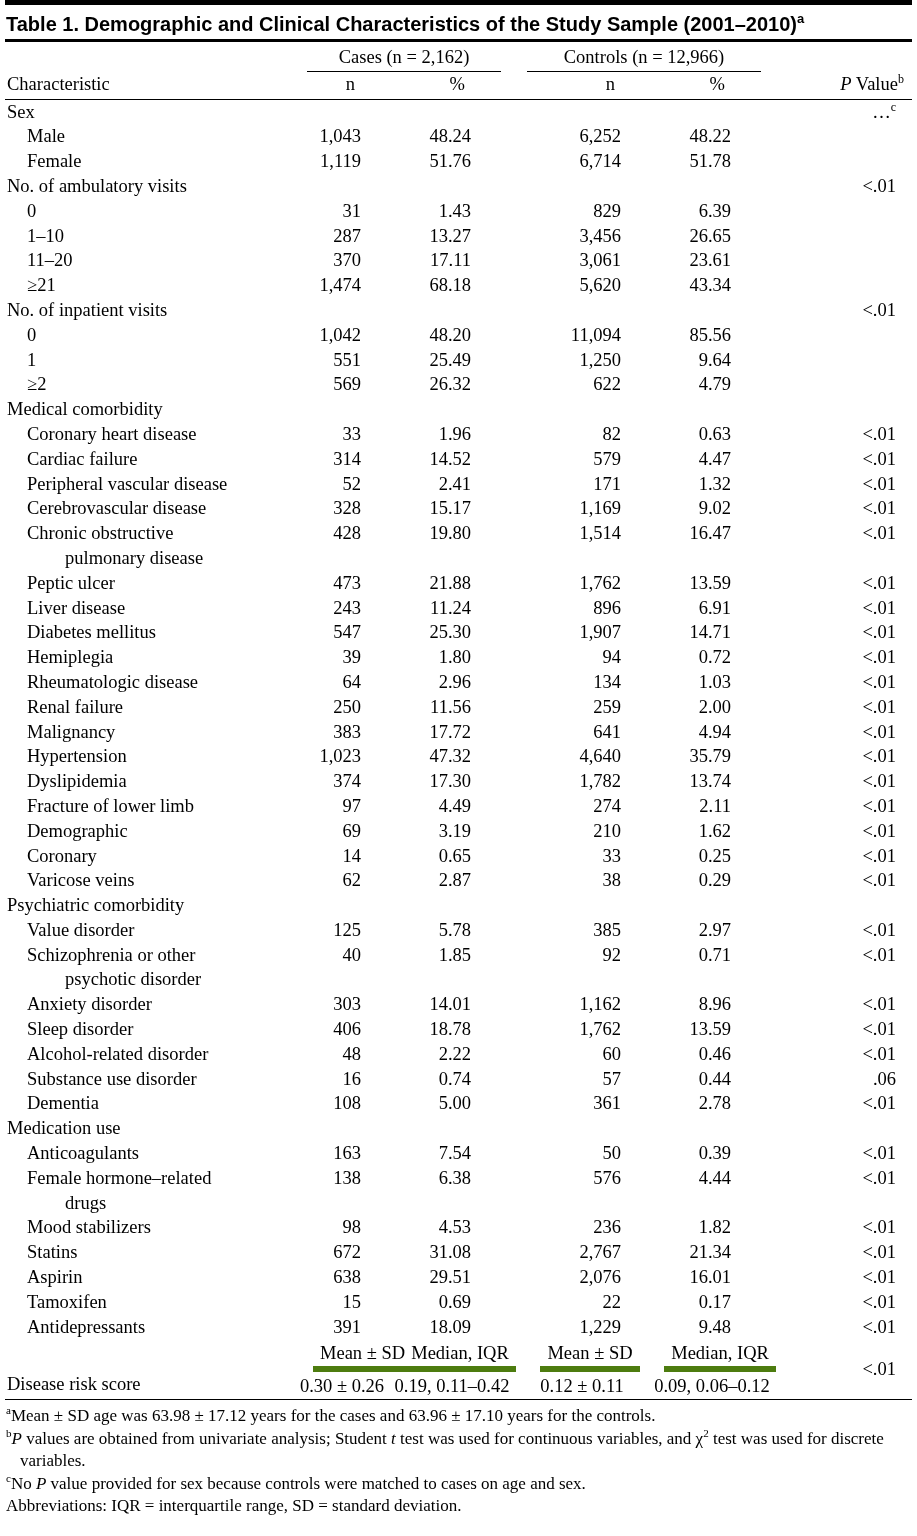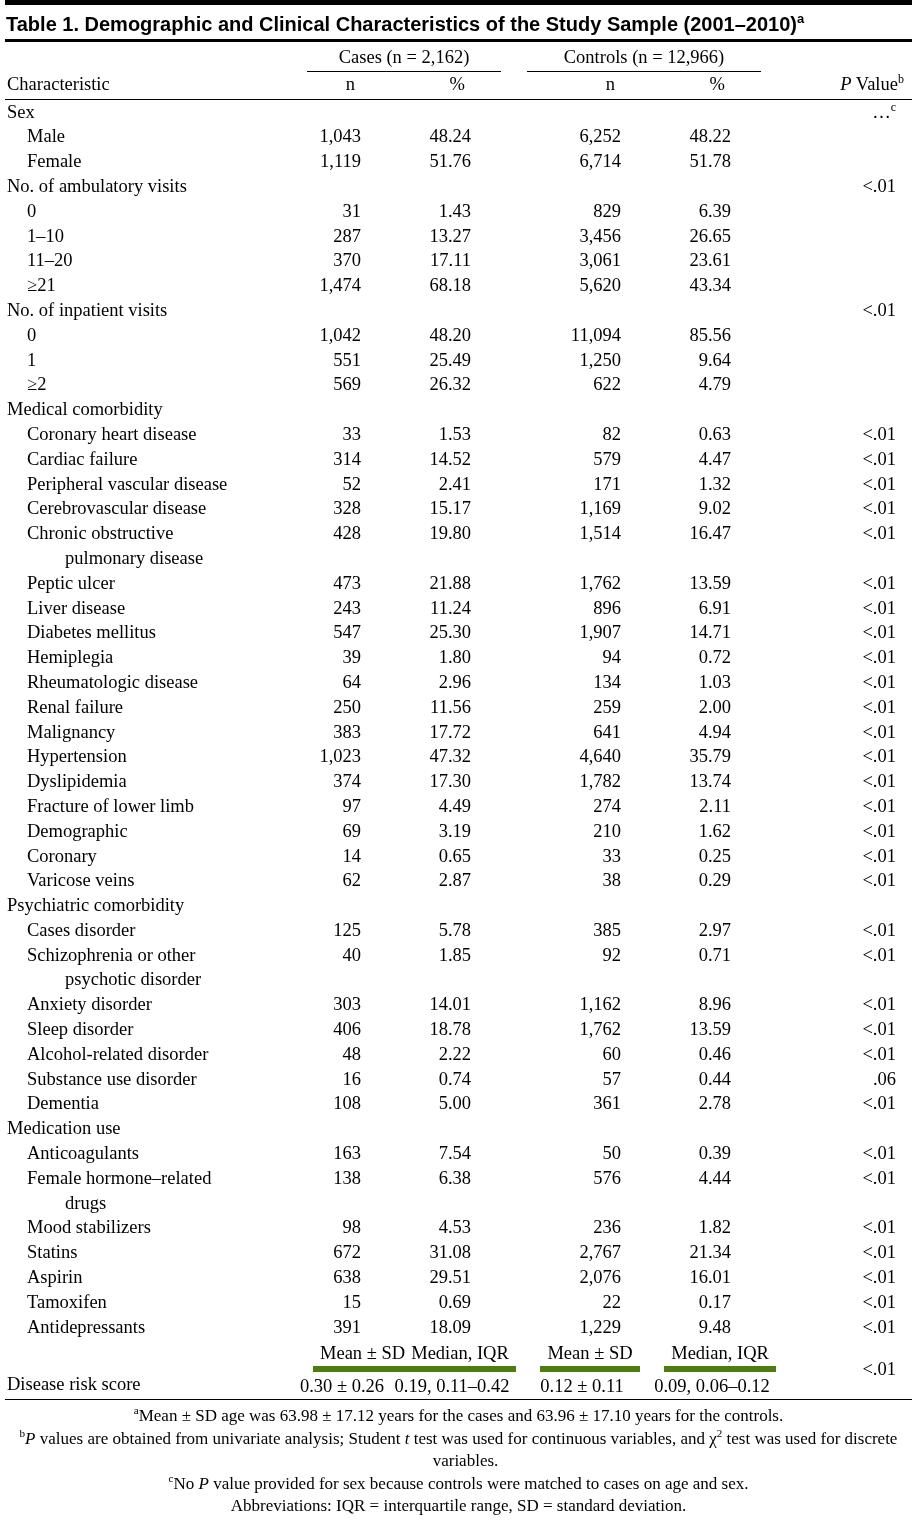--- a/index.html
+++ b/index.html
@@ -62,21 +62,21 @@
   
   td.sum { text-align: center; white-space: nowrap; padding-top: 2px; }
   .ul { display: inline-block; border-bottom: 6px solid #4d7c0f; padding: 0 7px 0; margin-left: 16px; }
   td.pmid { vertical-align: middle; }
 
   .footnotes {
     padding: 5px 1px 10px;
     font-size: 17px;
     line-height: 22.6px;
   }
-  .footnote { padding-left: 14px; text-indent: -14px; text-align: center; }
+  .footnote { padding-left: 14px; text-indent: -14px; }
 
   sup { font-size: 0.65em; vertical-align: super; line-height: 0; }
 </style>
 </head>
 <body>
 
 <div class="page">
 
   <div class="title-bar">
     <span>Table 1. Demographic and Clinical Characteristics of the Study Sample (2001–2010)<sup>a</sup></span>
@@ -213,21 +213,21 @@
           <td class="char ind0">Medical comorbidity</td>
           <td class="n"></td>
           <td class="pct"></td>
           <td class="n"></td>
           <td class="pct"></td>
           <td class="p"></td>
         </tr>
         <tr>
           <td class="char ind1">Coronary heart disease</td>
           <td class="n">33</td>
-          <td class="pct">1.53</td>
+          <td class="pct">1.96</td>
           <td class="n">82</td>
           <td class="pct">0.63</td>
           <td class="p">&lt;.01</td>
         </tr>
         <tr>
           <td class="char ind1">Cardiac failure</td>
           <td class="n">314</td>
           <td class="pct">14.52</td>
           <td class="n">579</td>
           <td class="pct">4.47</td>
@@ -364,21 +364,21 @@
         </tr>
         <tr>
           <td class="char ind0">Psychiatric comorbidity</td>
           <td class="n"></td>
           <td class="pct"></td>
           <td class="n"></td>
           <td class="pct"></td>
           <td class="p"></td>
         </tr>
         <tr>
-          <td class="char ind1">Cases disorder</td>
+          <td class="char ind1">Value disorder</td>
           <td class="n">125</td>
           <td class="pct">5.78</td>
           <td class="n">385</td>
           <td class="pct">2.97</td>
           <td class="p">&lt;.01</td>
         </tr>
         <tr>
           <td class="char ind1">Schizophrenia or other
 psychotic disorder</td>
           <td class="n">40</td>

